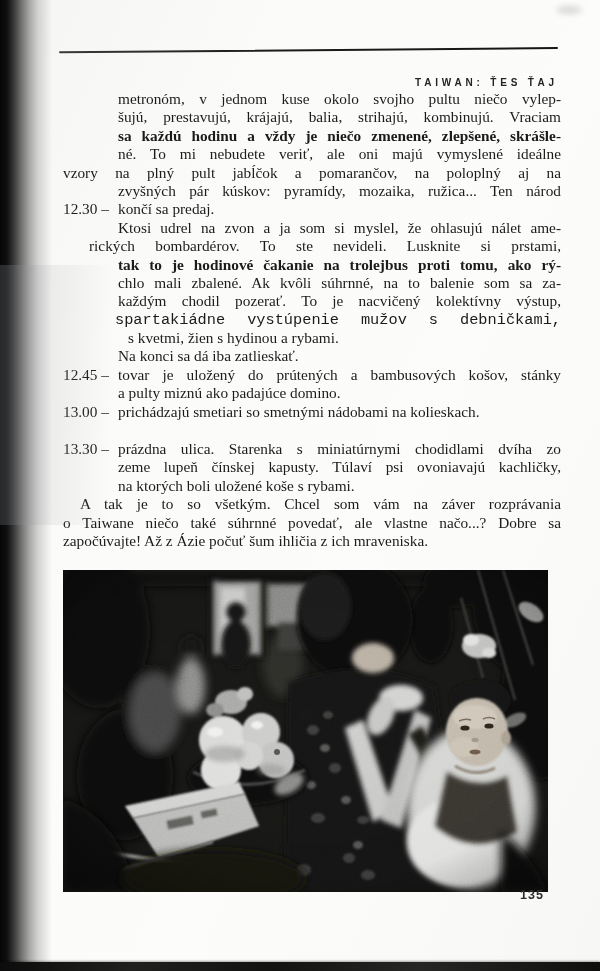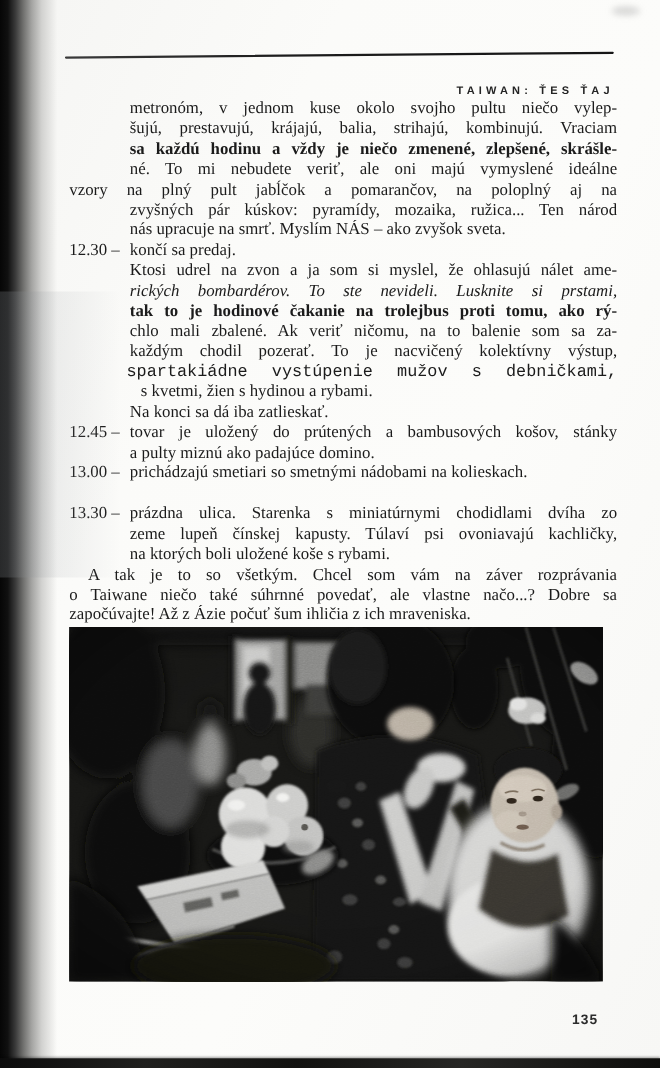--- a/index.html
+++ b/index.html
@@ -45,21 +45,21 @@
   .line{
     display:block;height:18.4px;overflow:hidden;
     text-align:justify;text-align-last:justify;
   }
   .line.pe{text-align-last:left;}
   
   .photo-figure{position:absolute;left:63px;top:570px;width:485px;height:322px;margin:0;z-index:2;}
   .photo-figure svg{display:block;width:100%;height:100%;}
   
   .page-number{
-    position:absolute;left:520px;top:920px;z-index:2;
+    position:absolute;left:520px;top:888px;z-index:2;
     font-family:"Liberation Sans","DejaVu Sans",sans-serif;
     font-size:12.5px;font-weight:700;letter-spacing:1px;color:#2c2c2c;
   }
   .corner-smudge{
     position:absolute;right:18px;top:6px;width:26px;height:8px;border-radius:50%;
     background:rgba(150,150,148,0.35);filter:blur(3px);z-index:1;
   }
 </style>
 </head>
 <body>
@@ -84,37 +84,34 @@
       <div class="row">
         <div class="line" style="margin-left: 55px;">né. To mi nebudete veriť, ale oni majú vymyslené ideálne</div>
       </div>
       <div class="row">
         <div class="line" style="">vzory na plný pult jabĺčok a pomarančov, na poloplný aj na</div>
       </div>
       <div class="row">
         <div class="line" style="margin-left: 55px;">zvyšných pár kúskov: pyramídy, mozaika, ružica... Ten národ</div>
       </div>
       <div class="row">
-        <div class="line pe" style="margin-left: 55px;">nás upracuje na smrť. Myslím NÁS – ako zvyšok sveta.</div>
-      </div>
-      <div class="row">
         <span class="time">12.30 –</span>
         <div class="line pe" style="margin-left: 55px;">končí sa predaj.</div>
       </div>
       <div class="row">
         <div class="line" style="margin-left: 55px;">Ktosi udrel na zvon a ja som si myslel, že ohlasujú nálet ame-</div>
       </div>
       <div class="row">
-        <div class="line" style="margin-left: 55px; font-style: italic;">rických bombardérov. To ste nevideli. Lusknite si prstami,</div>
+        <div class="line" style="margin-left: 26px;">rických bombardérov. To ste nevideli. Lusknite si prstami,</div>
       </div>
       <div class="row">
         <div class="line" style="margin-left: 55px; font-weight: bold;">tak to je hodinové čakanie na trolejbus proti tomu, ako rý-</div>
       </div>
       <div class="row">
-        <div class="line" style="margin-left: 55px;">chlo mali zbalené. Ak veriť ničomu, na to balenie som sa za-</div>
+        <div class="line" style="margin-left: 55px;">chlo mali zbalené. Ak kvôli súhrnné, na to balenie som sa za-</div>
       </div>
       <div class="row">
         <div class="line" style="margin-left: 55px;">každým chodil pozerať. To je nacvičený kolektívny výstup,</div>
       </div>
       <div class="row">
         <div class="line" style="margin-left: 52px; font-family: Liberation Mono, monospace;">spartakiádne vystúpenie mužov s debničkami, dievčat</div>
       </div>
       <div class="row">
         <div class="line pe" style="margin-left: 65px;">s kvetmi, žien s hydinou a rybami.</div>
       </div>

